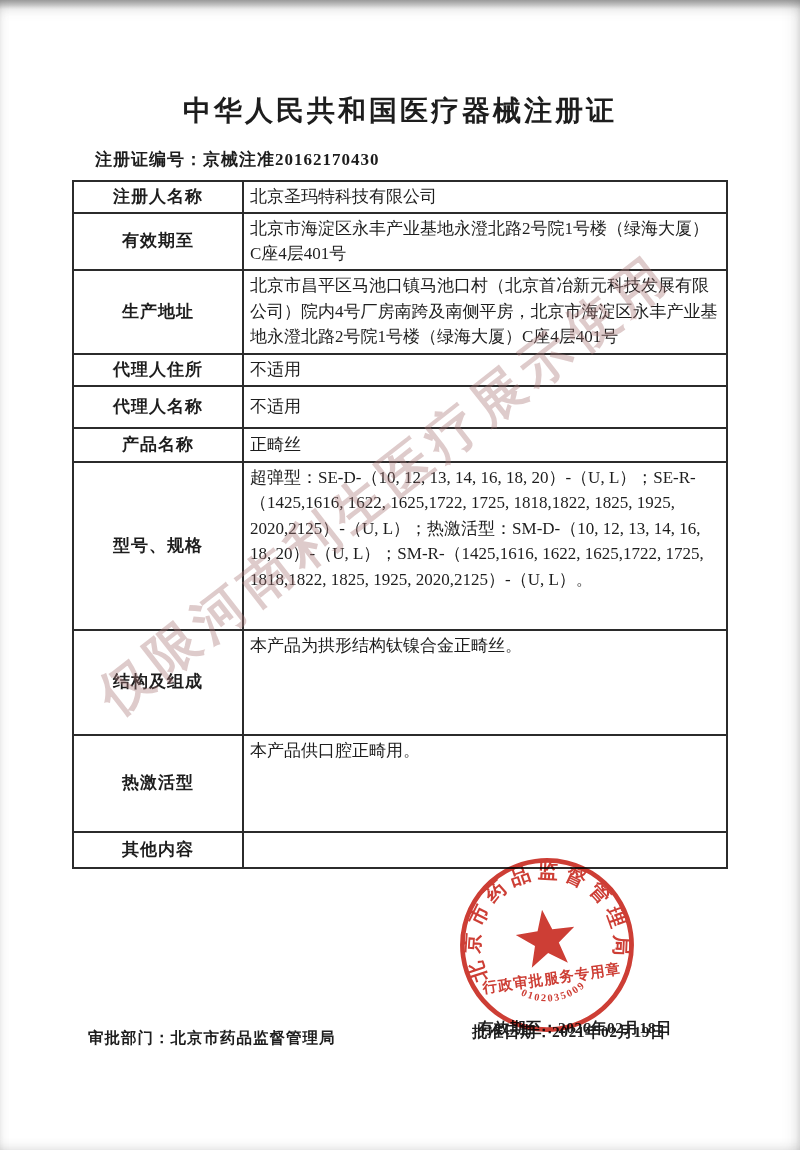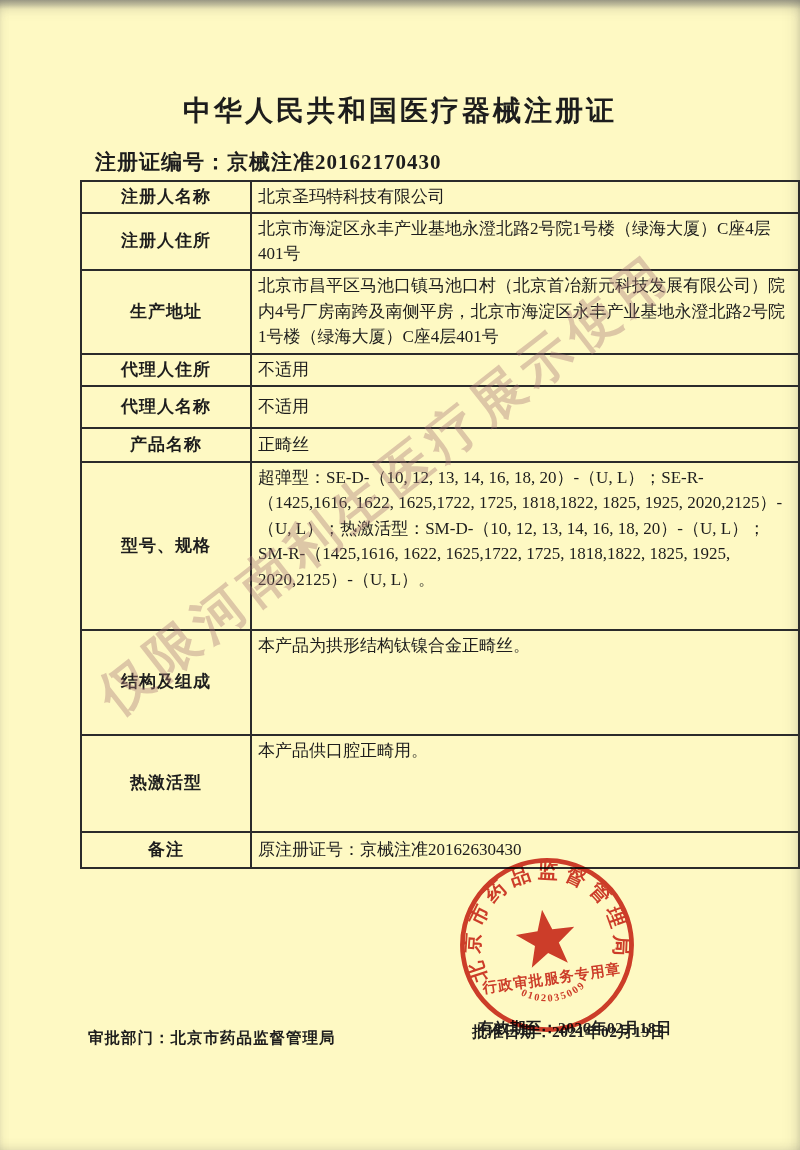--- a/index.html
+++ b/index.html
@@ -1,44 +1,44 @@
 <!DOCTYPE html>
 <html><head>
 <meta charset="utf-8">
 <style>
   html,body{margin:0;padding:0;background:#e8e6e2;}
   .page{
     position:relative;
     width:800px;height:1150px;
     margin:0 auto;
-    background:#fef9c3;
+    background:#ffffff;
     overflow:hidden;
     font-family:"Liberation Serif","DejaVu Serif",serif;
     color:#1d1d1d;
     box-shadow:inset 0 12px 16px -10px rgba(70,70,70,.55),
                inset -12px 0 18px -14px rgba(90,90,90,.35),
                inset 0 -10px 14px -12px rgba(90,90,90,.30),
                inset 10px 0 14px -14px rgba(120,120,120,.20);
   }
   .top-smudge{
     position:absolute;left:0;top:0;width:100%;height:9px;
     background:linear-gradient(180deg,rgba(110,110,110,.45),rgba(110,110,110,0));
     pointer-events:none;
   }
   .doc-title{
     position:absolute;left:0;top:92px;width:100%;
     text-align:center;font-size:28px;font-weight:700;letter-spacing:3px;
   }
   .reg-line{
     position:absolute;left:95px;top:148px;
-    font-size:21px;font-weight:700;letter-spacing:1px;
+    font-size:17px;font-weight:700;letter-spacing:1px;
   }
   table.cert{
-    position:absolute;left:80px;top:180px;
-    width:720px;border-collapse:collapse;table-layout:fixed;
+    position:absolute;left:72px;top:180px;
+    width:656px;border-collapse:collapse;table-layout:fixed;
     z-index:1;
   }
   table.cert td{
     border:2px solid #2b2b2b;
     font-size:17px;line-height:1.5;
     padding:2px 6px;
     overflow:hidden;
   }
   td.lbl{
     width:156px;text-align:center;vertical-align:middle;
@@ -100,21 +100,21 @@
     <span>注册证编号：</span><span>京械注准20162170430</span>
   </div>
 
   <table class="cert">
     <tbody>
       <tr>
         <td class="lbl">注册人名称</td>
         <td class="val">北京圣玛特科技有限公司</td>
       </tr>
       <tr>
-        <td class="lbl">注册人住所</td>
+        <td class="lbl">有效期至</td>
         <td class="val">北京市海淀区永丰产业基地永澄北路2号院1号楼（绿海大厦）C座4层401号</td>
       </tr>
       <tr>
         <td class="lbl">生产地址</td>
         <td class="val">北京市昌平区马池口镇马池口村（北京首冶新元科技发展有限公司）院内4号厂房南跨及南侧平房，北京市海淀区永丰产业基地永澄北路2号院1号楼（绿海大厦）C座4层401号</td>
       </tr>
       <tr>
         <td class="lbl">代理人住所</td>
         <td class="val">不适用</td>
       </tr>
@@ -132,22 +132,22 @@
       </tr>
       <tr>
         <td class="lbl">结构及组成</td>
         <td class="val">本产品为拱形结构钛镍合金正畸丝。</td>
       </tr>
       <tr>
         <td class="lbl">热激活型</td>
         <td class="val">本产品供口腔正畸用。</td>
       </tr>
       <tr>
-        <td class="lbl">备注</td>
-        <td class="val">原注册证号：京械注准20162630430</td>
+        <td class="lbl">其他内容</td>
+        <td class="val"></td>
       </tr>
     </tbody>
   </table>
 
   <div class="footer-left">
     <span>审批部门：</span><span>北京市药品监督管理局</span>
   </div>
 
   <div class="footer-right-1">
     <span>批准日期：</span><span>2021年02月19日</span>

